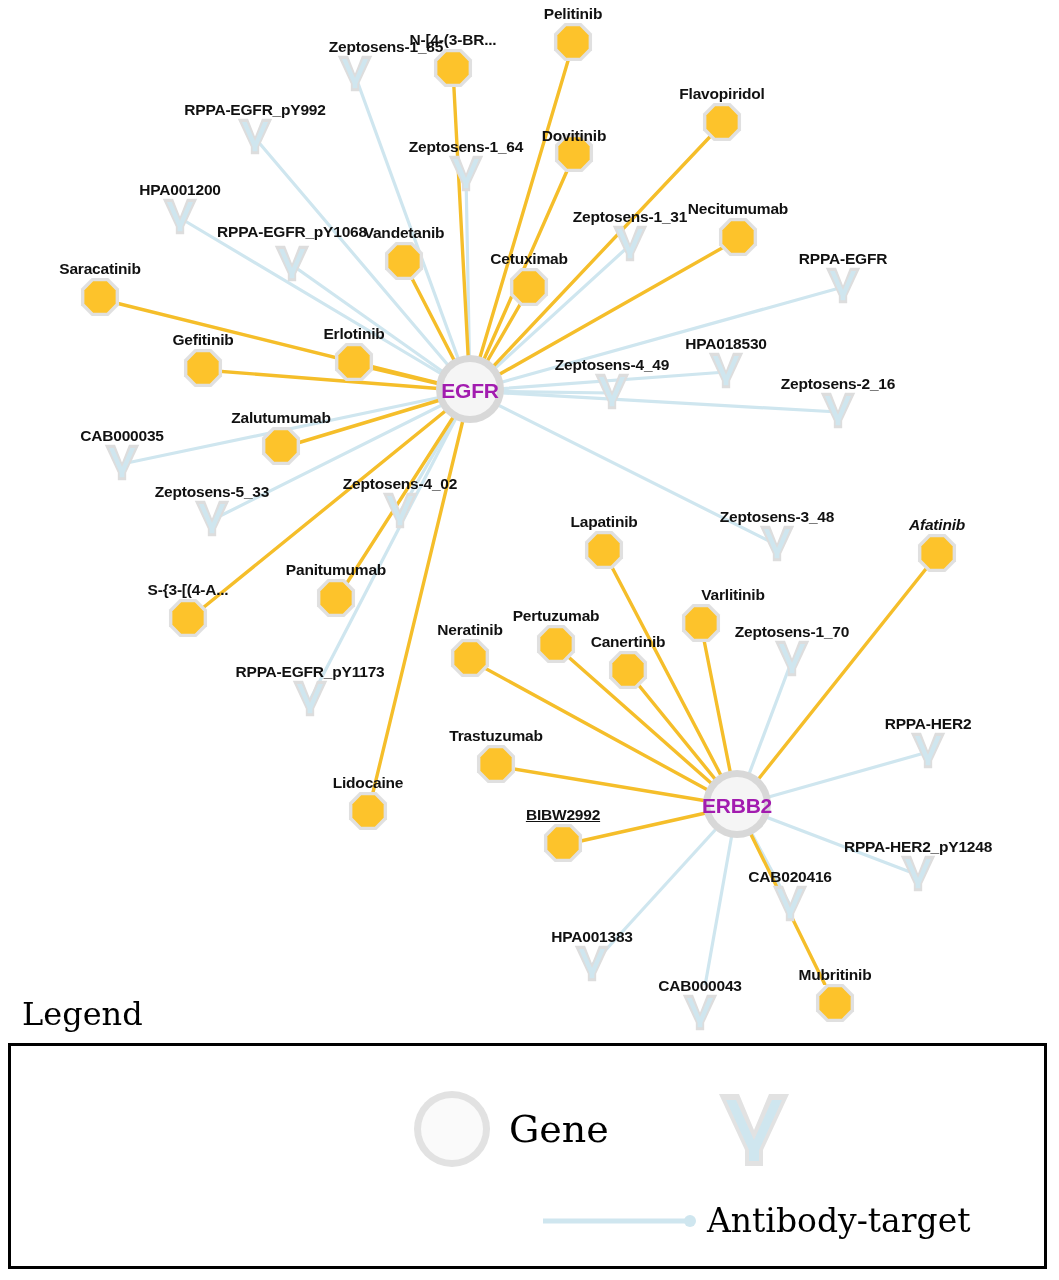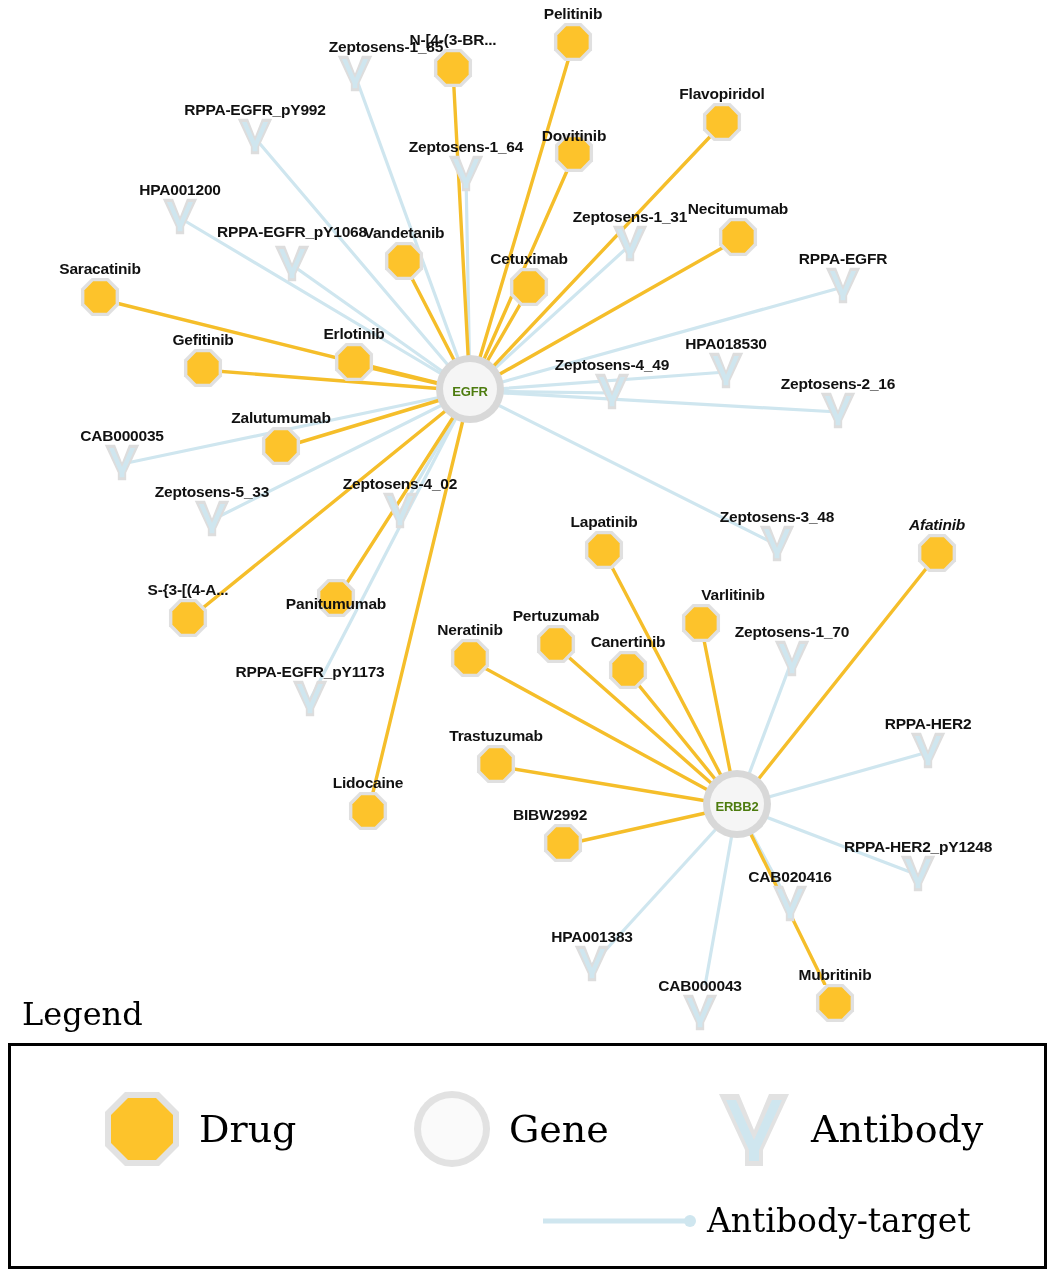--- a/index.html
+++ b/index.html
@@ -31,22 +31,22 @@
   .node-label {
     position: absolute;
     transform: translate(-50%, -50%);
     font-weight: bold;
     font-size: 15.5px;
     color: #111111;
     white-space: nowrap;
     letter-spacing: -0.2px;
   }
   .gene-label {
-    font-size: 13px;
-    color: #4d7c0f;
+    font-size: 21px;
+    color: #a21caf;
   }
   
   #legend-title {
     position: absolute;
     left: 22px;
     top: 995px;
     font-family: "DejaVu Serif", serif;
     font-size: 32px;
     color: #000000;
   }
@@ -326,28 +326,28 @@
       <div class="node-label" style="left: 738px; top: 209px;">Necitumumab</div>
       <div class="node-label" style="left: 404px; top: 233px;">Vandetanib</div>
       <div class="node-label" style="left: 529px; top: 259px;">Cetuximab</div>
       <div class="node-label" style="left: 100px; top: 269px;">Saracatinib</div>
       <div class="node-label" style="left: 203px; top: 340px;">Gefitinib</div>
       <div class="node-label" style="left: 354px; top: 334px;">Erlotinib</div>
       <div class="node-label" style="left: 281px; top: 418px;">Zalutumumab</div>
       <div class="node-label" style="left: 937px; top: 525px; font-style: italic;">Afatinib</div>
       <div class="node-label" style="left: 604px; top: 522px;">Lapatinib</div>
       <div class="node-label" style="left: 701px; top: 595px; margin-left: 32px;">Varlitinib</div>
-      <div class="node-label" style="left: 336px; top: 604px; text-align: center;">Panitumumab</div>
+      <div class="node-label" style="left: 336px; top: 570px; text-align: center;">Panitumumab</div>
       <div class="node-label" style="left: 188px; top: 590px;">S-{3-[(4-A...</div>
       <div class="node-label" style="left: 556px; top: 616px;">Pertuzumab</div>
       <div class="node-label" style="left: 628px; top: 642px;">Canertinib</div>
       <div class="node-label" style="left: 470px; top: 630px;">Neratinib</div>
       <div class="node-label" style="left: 496px; top: 736px;">Trastuzumab</div>
       <div class="node-label" style="left: 368px; top: 783px;">Lidocaine</div>
-      <div class="node-label" style="left: 550px; top: 815px;">BIBW2992</div>
+      <div class="node-label" style="left: 563px; top: 815px; text-decoration: underline;">BIBW2992</div>
       <div class="node-label" style="left: 835px; top: 975px;">Mubritinib</div>
       <div class="node-label" style="left: 355px; top: 47px; margin-left: 31px;">Zeptosens-1_85</div>
       <div class="node-label" style="left: 255px; top: 110px;">RPPA-EGFR_pY992</div>
       <div class="node-label" style="left: 466px; top: 147px;">Zeptosens-1_64</div>
       <div class="node-label" style="left: 180px; top: 190px;">HPA001200</div>
       <div class="node-label" style="left: 630px; top: 217px;">Zeptosens-1_31</div>
       <div class="node-label" style="left: 292px; top: 232px;">RPPA-EGFR_pY1068</div>
       <div class="node-label" style="left: 843px; top: 259px;">RPPA-EGFR</div>
       <div class="node-label" style="left: 726px; top: 344px;">HPA018530</div>
       <div class="node-label" style="left: 612px; top: 365px;">Zeptosens-4_49</div>
@@ -363,42 +363,34 @@
       <div class="node-label" style="left: 790px; top: 877px;">CAB020416</div>
       <div class="node-label" style="left: 592px; top: 937px;">HPA001383</div>
       <div class="node-label" style="left: 700px; top: 986px;">CAB000043</div>
     </div>
 </div>
 
 <div id="legend-title">Legend</div>
 
 <div id="legend-box">
 
-  <div class="legend-item" style="left:88px; top:40px;">
-    <svg width="86" height="86" viewBox="0 0 86 86">
-      <polygon points="26,6 60,6 80,26 80,60 60,80 26,80 6,60 6,26" fill="#E2E2E2"></polygon>
-      <polygon points="29,12 57,12 74,29 74,57 57,74 29,74 12,57 12,29" fill="#FDC32B"></polygon>
-    </svg>
-    <span class="legend-text">Drug</span>
-  </div>
 
   <div class="legend-item" style="left:398px; top:40px;">
     <svg width="86" height="86" viewBox="0 0 86 86">
       <circle cx="43" cy="43" r="38" fill="#E2E2E2"></circle>
       <circle cx="43" cy="43" r="31" fill="#FAFAFA"></circle>
     </svg>
     <span class="legend-text">Gene</span>
   </div>
 
   <div class="legend-item" style="left:700px; top:40px;">
     <svg width="86" height="86" viewBox="0 0 86 86">
       <path d="M8,8 L28,8 L43,44 L58,8 L78,8 L52,64 L52,80 L34,80 L34,64 Z" fill="#E2E2E2"></path>
       <path d="M15,14 L25,14 L43,54 L61,14 L71,14 L48,64 L48,75 L38,75 L38,64 Z" fill="#CFE6EF"></path>
     </svg>
-    <span class="legend-text">Antibody</span>
   </div>
 
 
   <div class="legend-item" style="left:530px; top:155px;">
     <svg width="158" height="26" viewBox="0 0 158 26">
       <line x1="2" y1="13" x2="145" y2="13" stroke="#CFE6EF" stroke-width="5"></line>
       <circle cx="149" cy="13" r="6" fill="#CFE6EF"></circle>
     </svg>
     <span class="legend-edge-text">Antibody-target</span>
   </div>

